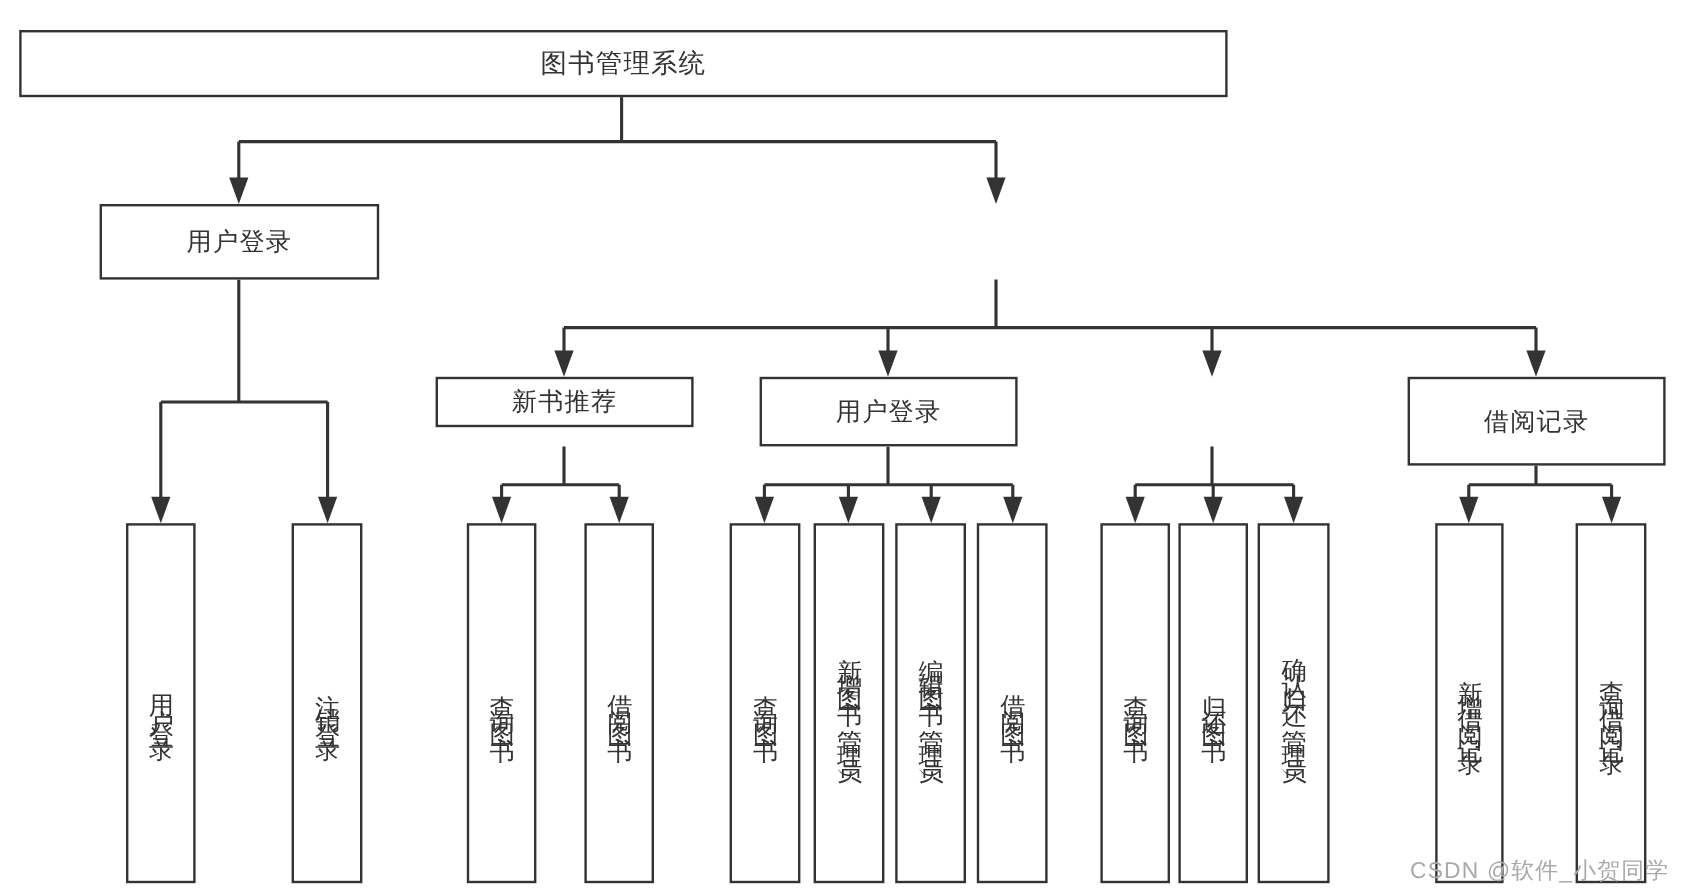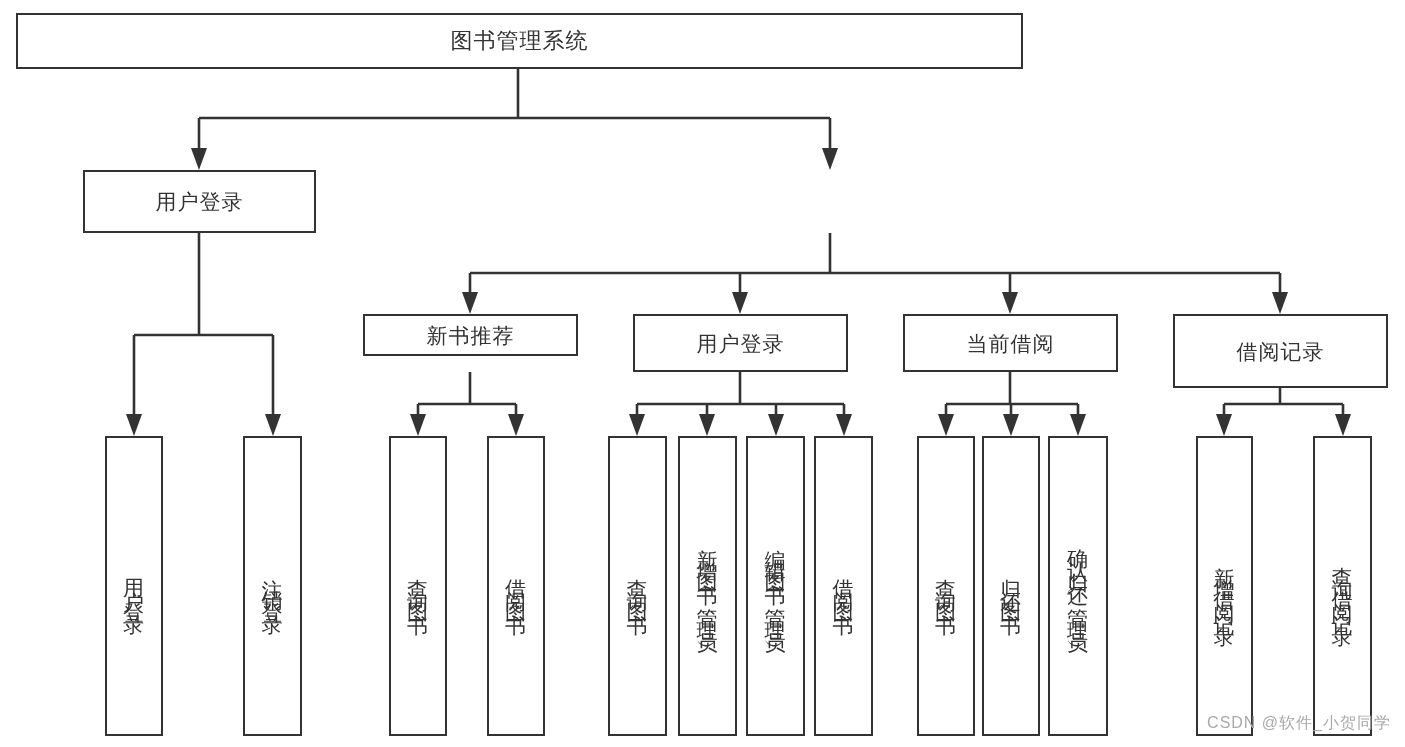--- a/index.html
+++ b/index.html
@@ -10,33 +10,33 @@
     position:absolute;
     box-sizing:border-box;
     background:#ffffff;
     border:2.6px solid #333333;
     display:flex;
     align-items:center;
     justify-content:center;
     color:#333333;
   }
   .box .lbl{display:block;line-height:1;}
-  .root-box{font-size:22px;letter-spacing:1px;}
+  .root-box{font-size:22px;letter-spacing:1px;margin-top:12px;}
   .h-box{font-size:21px;letter-spacing:1px;}
   .leaf{
     font-size:21px;
     writing-mode:vertical-rl;
     text-orientation:mixed;
     letter-spacing:12px;
   }
   .watermark{
     position:absolute;
     right:14px;
     top:713px;
-    font-size:16px;
+    font-size:19px;
     color:#a9a9a9;
     letter-spacing:1px;
     white-space:nowrap;
   }
 </style>
 </head>
 <body>
 
 <div class="canvas">
 
@@ -87,23 +87,20 @@
   <div class="box h-box" style="left:83px;top:170px;width:233px;height:63px">
     <span class="lbl">用户登录</span>
   </div>
 
   <div class="box h-box" style="left:363px;top:314px;width:215px;height:42px">
     <span class="lbl">新书推荐</span>
   </div>
   <div class="box h-box" style="left:633px;top:314px;width:215px;height:58px">
     <span class="lbl">用户登录</span>
   </div>
-  <div class="box h-box" style="left:903px;top:314px;width:215px;height:58px">
-    <span class="lbl">当前借阅</span>
-  </div>
   <div class="box h-box" style="left:1173px;top:314px;width:215px;height:74px">
     <span class="lbl">借阅记录</span>
   </div>
 
   <div class="box leaf" style="left:105px;top:436px;width:58px;height:300px">
     <span class="lbl">用户登录</span>
   </div>
   <div class="box leaf" style="left:243px;top:436px;width:59px;height:300px">
     <span class="lbl">注销登录</span>
   </div>

